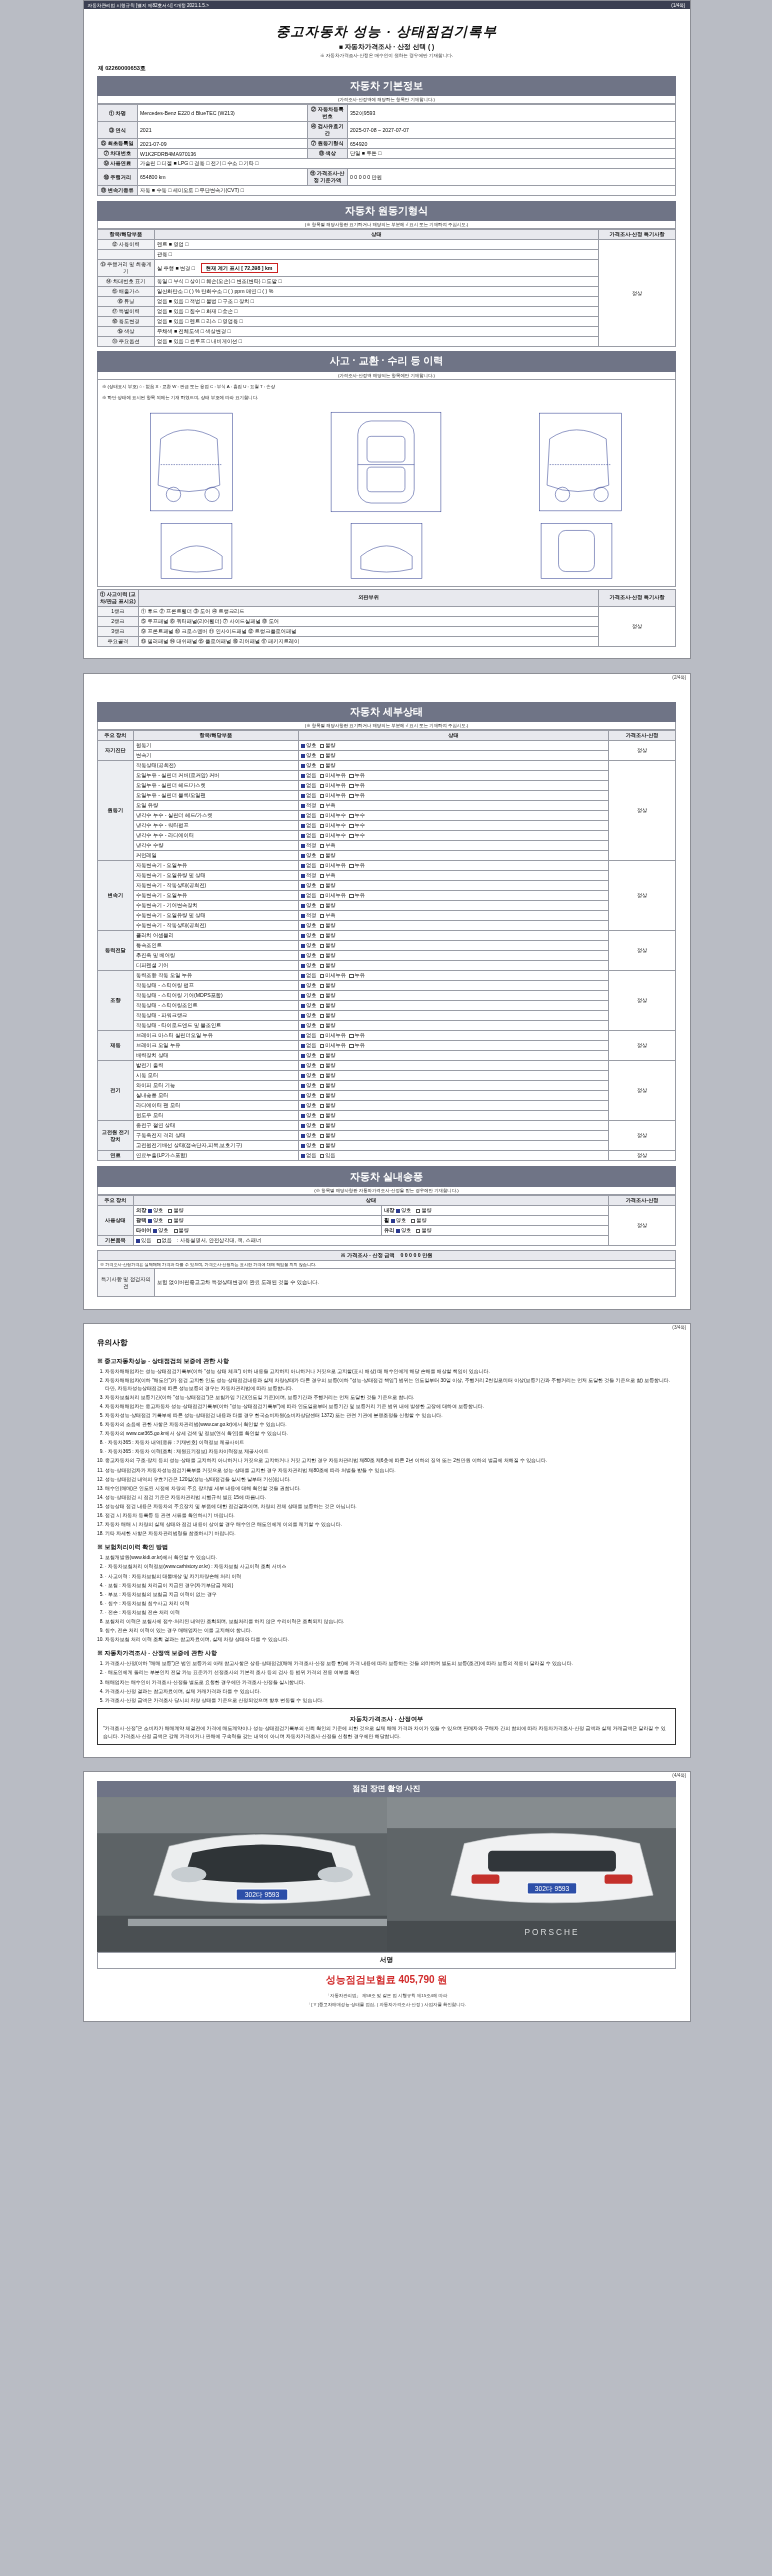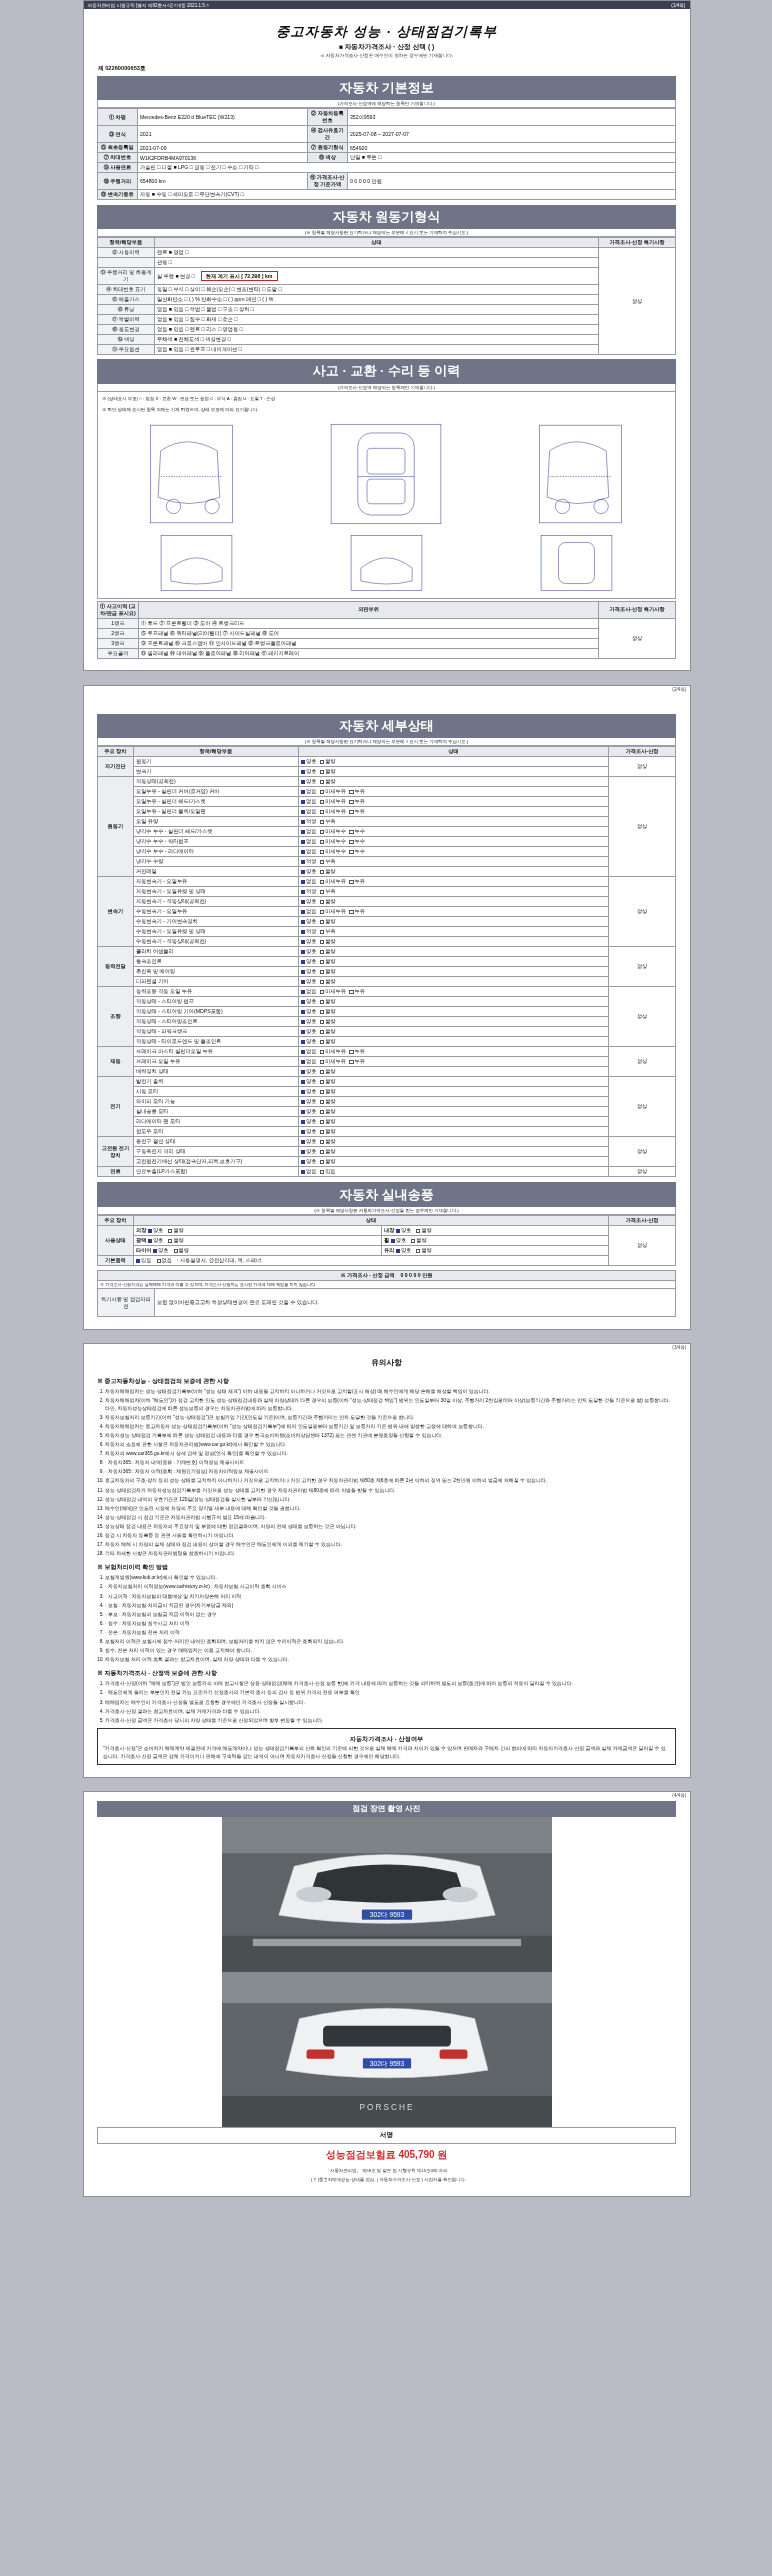--- a/index.html
+++ b/index.html
@@ -55,21 +55,21 @@
     padding-bottom:4.1px;
   }
   .docno { font-size:5.7px; font-weight:bold; padding:2.1px 0 3.1px 1px;}
   table { border-collapse:collapse; width:100%; }
   td, th { border:0.5px solid #9a9da6; padding:1px 2.1px; font-size:5.2px; vertical-align:middle; }
   .bandtitle {
     background:#6f7486;
     color:#fff;
     text-align:center;
     font-weight:bold;
-    font-size:13px;
+    font-size:10px;
     padding:2.1px 0;
     border:0.5px solid #6f7486;
   }
   .bandnote {
     text-align:center;
     font-size:4.4px;
     color:#222;
     padding:1px 0 1.5px 0;
     border-left:0.5px solid #9a9da6;
     border-right:0.5px solid #9a9da6;
@@ -94,33 +94,33 @@
   }
   .diagram-wrap { border:0.5px solid #9a9da6; border-top:none; padding:3.1px; }
   .legend { font-size:4.4px; line-height:1.5; padding:1px 1px 3.1px 1px; }
   .carmap { display:flex; justify-content:space-around; align-items:center; padding:3.1px 0 1px 0;}
   .carmap svg { display:block; }
   .subhdr { background:#e8e9ee; font-weight:bold; text-align:center; }
   .photo-band {
     background:#6f7486; color:#fff; text-align:center; font-weight:bold;
     font-size:7.7px; padding:2.6px 0;
   }
-  .photos { display:flex; flex-direction:column; align-items:center; gap:0; padding:0; }
+  .photos { display:flex; flex-direction:row; align-items:center; gap:0; padding:0; }
   .photo { width:330px; height:155px; position:relative; overflow:hidden; }
   .signature-row {
     border:0.5px solid #9a9da6;
     text-align:center; padding:3.1px; font-weight:bold; font-size:6.7px;
   }
   .price-row { text-align:center; font-size:10px; font-weight:bold; padding:4.1px; }
   .price-row .amt { color:#d12c2c; }
   .terms { font-size:4.9px; line-height:1.55; }
   .terms ol { margin:2.1px 0 4.1px 8.2px; padding:0; }
   .terms li { margin-bottom:1.5px; }
   .terms h4 { font-size:6px; margin:5.2px 0 2.1px 0; }
-  .center-title { text-align:center; font-weight:bold; font-size:7.7px; padding:3.1px 0; }
+  .center-title { text-align:left; font-weight:bold; font-size:7.7px; padding:3.1px 0; }
   .guidebox { border:0.5px solid #333; padding:4.1px 5.2px; margin-top:4.1px; font-size:4.9px; line-height:1.55;}
   .guidebox .gt { text-align:center; font-weight:bold; font-size:6.2px; margin-bottom:2.1px;}
   .footer-line { text-align:center; font-size:4.4px; color:#333; padding:2.1px 0;}
   .tall { background:#eceef2; text-align:center; font-weight:bold; }
 </style>
 </head>
 <body>
 
 <div class="page">
   <div class="topstrip">

